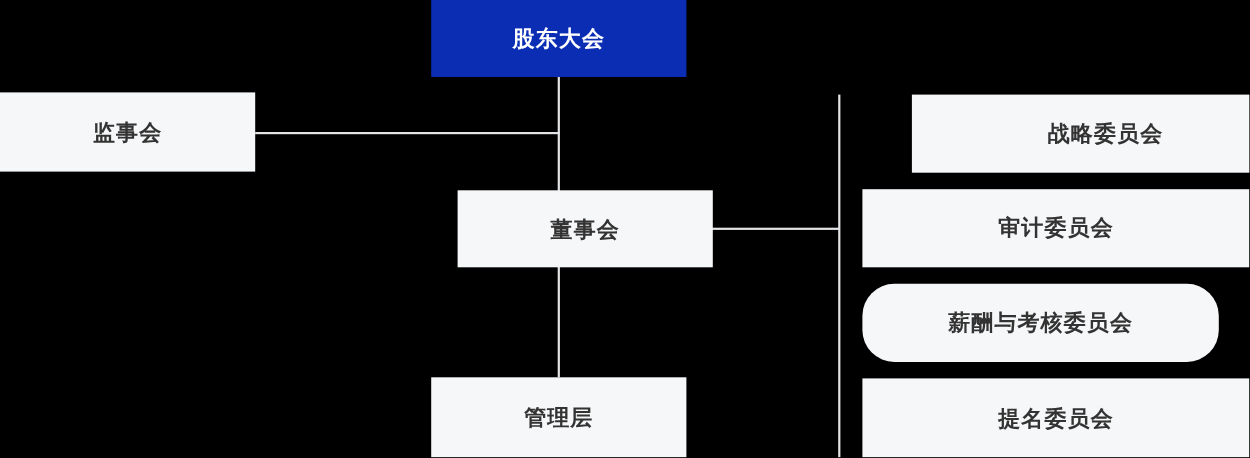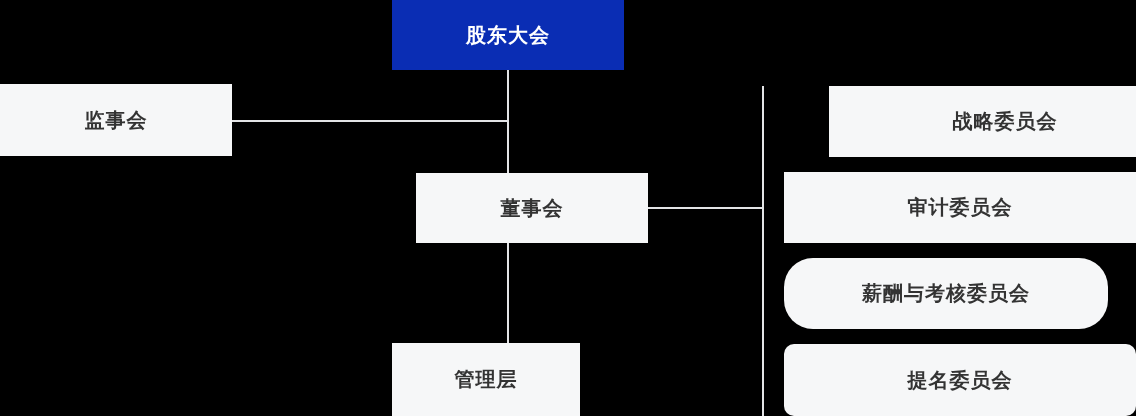--- a/index.html
+++ b/index.html
@@ -41,25 +41,25 @@
     letter-spacing: 1px;
   }
   .node.root {
     background: var(--accent);
     color: var(--accent_text);
   }
   
   #node-shareholders { left: 392px; top: 0;     width: 232px; height: 70px; }
   #node-supervisory  { left: 0;     top: 84px;  width: 232px; height: 72px; }
   #node-board        { left: 392px; top: 173px; width: 232px; height: 70px; margin-left: 24px; }
-  #node-management   { left: 392px; top: 343px; width: 188px; height: 73px; }
+  #node-management   { left: 392px; top: 343px; width: 232px; height: 73px; }
   #node-strategy     { left: 784px; top: 86px;  width: 352px; height: 71px; margin-left: 45px; }
   #node-audit        { left: 784px; top: 172px; width: 352px; height: 71px; }
   #node-remuneration { left: 784px; top: 258px; width: 324px; height: 71px; border-radius: 29px; }
-  #node-nomination   { left: 784px; top: 344px; width: 352px; height: 72px; border-radius: 10px; }
+  #node-nomination   { left: 784px; top: 344px; width: 352px; height: 72px; }
   #conn-center-v     { left: 507px; top: 70px;  height: 273px; }
   #conn-supervisory-h{ left: 232px; top: 120px; width: 277px; }
   #conn-board-h      { left: 624px; top: 207px; width: 139px; }
   #conn-right-v      { left: 762px; top: 86px;  height: 330px; }
 </style>
 </head>
 <body>
 
 <div class="stage">
 

